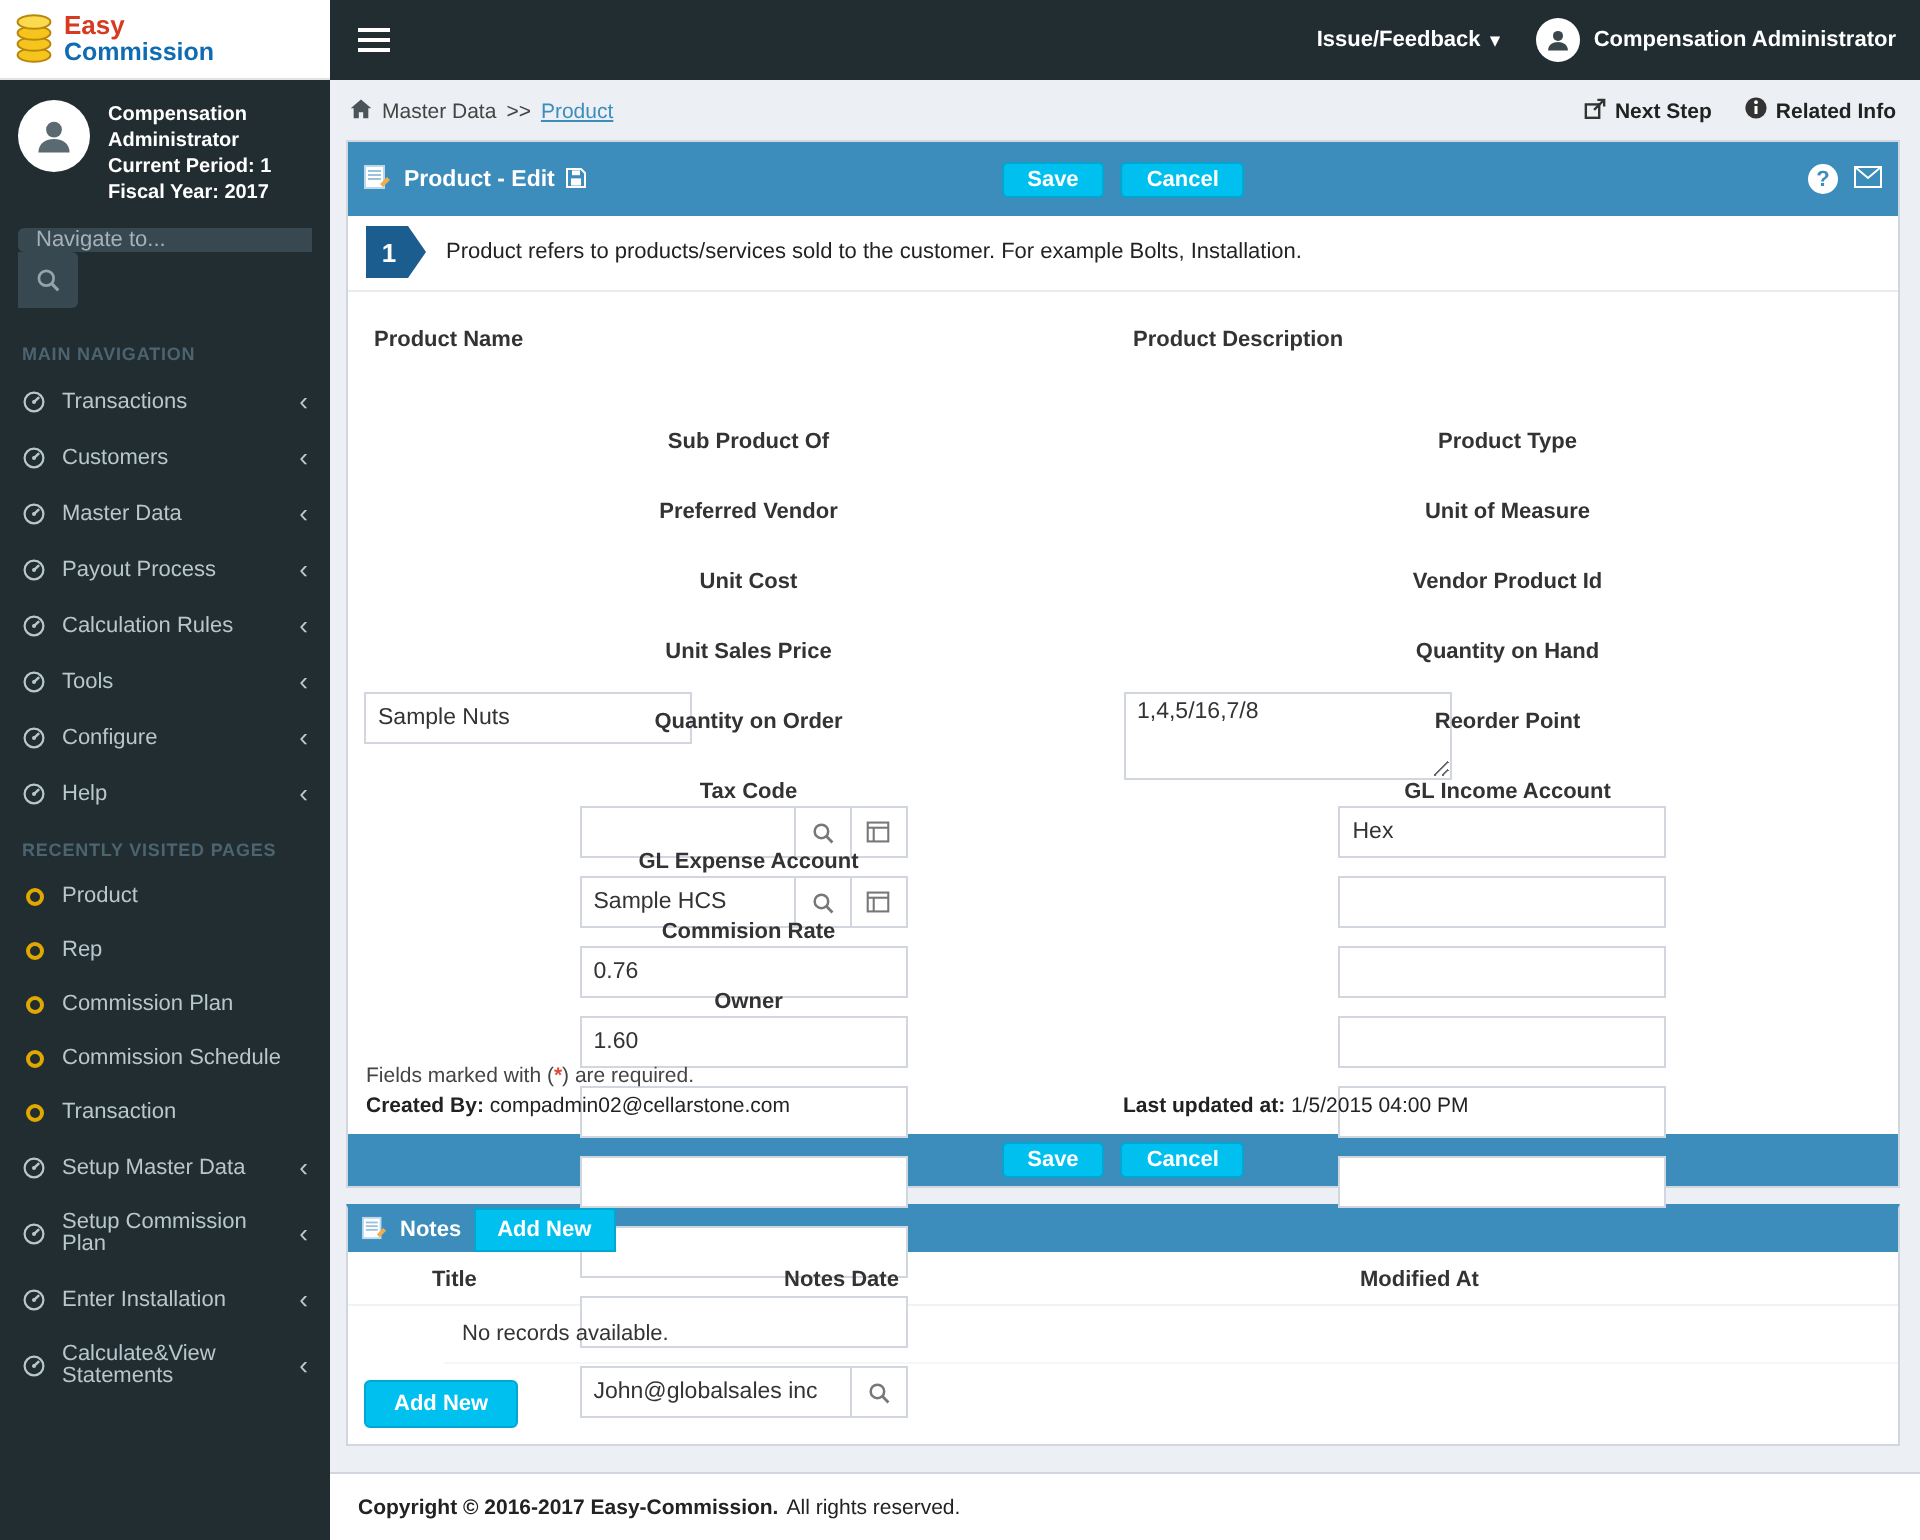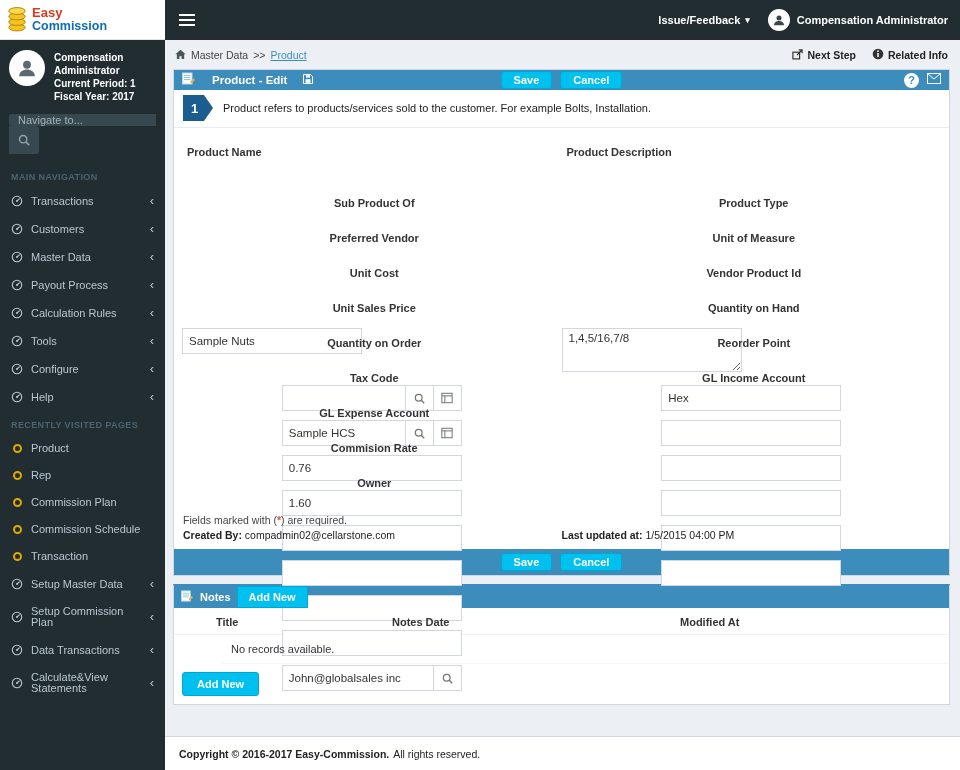--- a/index.html
+++ b/index.html
@@ -37,38 +37,38 @@
   .avatar-sm { width:22px; height:22px; border-radius:50%; background:#fff; display:inline-flex; align-items:center; justify-content:center; }
 
   
   .main { position:absolute; left:165px; top:40px; right:0; bottom:34px; padding:6px 10px 0 8px; overflow:hidden; }
   .breadcrumb-row { display:flex; align-items:center; gap:5px; font-size:10.5px; color:#444; padding:2px 2px 7px; }
   .bc-cur { color:#3c8dbc; text-decoration:underline; cursor:pointer; }
   .bc-right { margin-left:auto; display:flex; align-items:center; gap:16px; font-weight:bold; color:#222; }
   .bc-link { display:inline-flex; align-items:center; gap:4px; cursor:pointer; }
 
   .panel { background:#fff; border:1px solid #d2d6de; }
-  .panel-header { background:#3c8dbc; height:20px; display:flex; align-items:center; gap:16px; padding:0 8px; color:#fff; position:relative; }
+  .panel-header { background:#3c8dbc; height:37px; display:flex; align-items:center; gap:6px; padding:0 8px; color:#fff; position:relative; }
   .ph-title { font-size:11.5px; font-weight:bold; }
   .header-actions { position:absolute; left:50%; transform:translateX(-50%); display:flex; gap:8px; }
   .btn-info { background:#00c0ef; border:1px solid #00a7d0; color:#fff; font-weight:bold; font-size:11px; padding:2px 12px; border-radius:3px; cursor:pointer; }
   .header-icons { margin-left:auto; display:flex; align-items:center; gap:8px; }
   .help-circle { width:15px; height:15px; border-radius:50%; background:#fff; color:#3c8dbc; font-size:11px; font-weight:bold; display:inline-flex; align-items:center; justify-content:center; cursor:pointer; }
 
   .info-strip { display:flex; align-items:center; gap:10px; padding:5px 9px 6px; border-bottom:1px solid #e8ecf1; }
   .badge-arrow { width:30px; height:26px; flex:0 0 30px; background:#1c5d8f; clip-path:polygon(0 0,70% 0,100% 50%,70% 100%,0 100%); color:#fff; font-weight:bold; font-size:13px; display:flex; align-items:center; justify-content:center; padding-right:7px; }
   .info-text { font-size:11px; color:#222; }
 
   .form-area { display:flex; padding:12px 8px 0; }
   .fcol { width:50%; }
   .frow { display:flex; align-items:center; margin-bottom:9px; height:26px;flex-direction:column; }
   .frow.tall { height:48px; align-items:flex-start; }
   .frow.tall label { padding-top:6px; }
   .frow label { flex:0 0 188px; font-size:11px; font-weight:bold; color:#333; padding-left:5px; }
-  .control { display:flex; width:180px; }
+  .control { display:flex; width:164px; }
   .control.nob { align-items:center; }
   input.text { width:100%; height:26px; border:1px solid #d2d6de; padding:0 6px; font-size:11.5px; color:#333; font-family:inherit; }
   .igbtn { width:28px; height:26px; flex:0 0 28px; border:1px solid #d2d6de; border-left:none; background:#fff; cursor:pointer; display:flex; align-items:center; justify-content:center; }
   textarea.ta { width:100%; height:44px; border:1px solid #d2d6de; padding:3px 6px; font-size:11.5px; color:#333; font-family:inherit; resize:vertical; }
   input.cb { width:13px; height:13px; cursor:pointer; }
 
   .required-note { padding:2px 9px 3px; font-size:10.5px; color:#444; }
   .req-star { color:#dd4b39; font-weight:bold; }
   .meta-row { display:flex; padding:0 9px 8px; font-size:10.5px; color:#222; }
   .meta-left { width:50%; }
@@ -272,21 +272,21 @@
           <span class="chev">‹</span>
         </div>
         <div class="nav-item">
           <span class="nav-ico">
             <svg width="12" height="12" viewBox="0 0 12 12">
               <circle cx="6" cy="6" r="4.7" fill="none" stroke="currentColor" stroke-width="1.1"></circle>
               <path d="M6 6 L8.6 3.6" stroke="currentColor" stroke-width="1.2" fill="none"></path>
               <circle cx="6" cy="6" r="1" fill="currentColor"></circle>
             </svg>
           </span>
-          <span>Data Transactions</span>
+          <span>Enter Installation</span>
           <span class="chev">‹</span>
         </div>
         <div class="nav-item">
           <span class="nav-ico">
             <svg width="12" height="12" viewBox="0 0 12 12">
               <circle cx="6" cy="6" r="4.7" fill="none" stroke="currentColor" stroke-width="1.1"></circle>
               <path d="M6 6 L8.6 3.6" stroke="currentColor" stroke-width="1.2" fill="none"></path>
               <circle cx="6" cy="6" r="1" fill="currentColor"></circle>
             </svg>
           </span>

